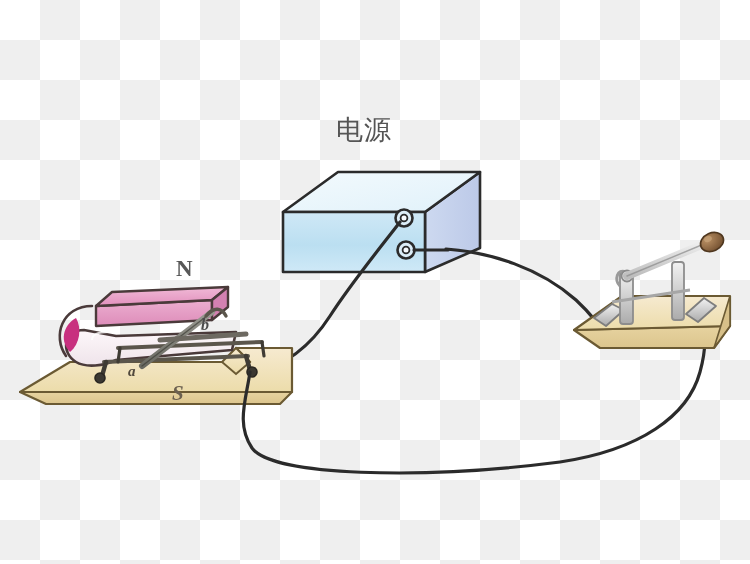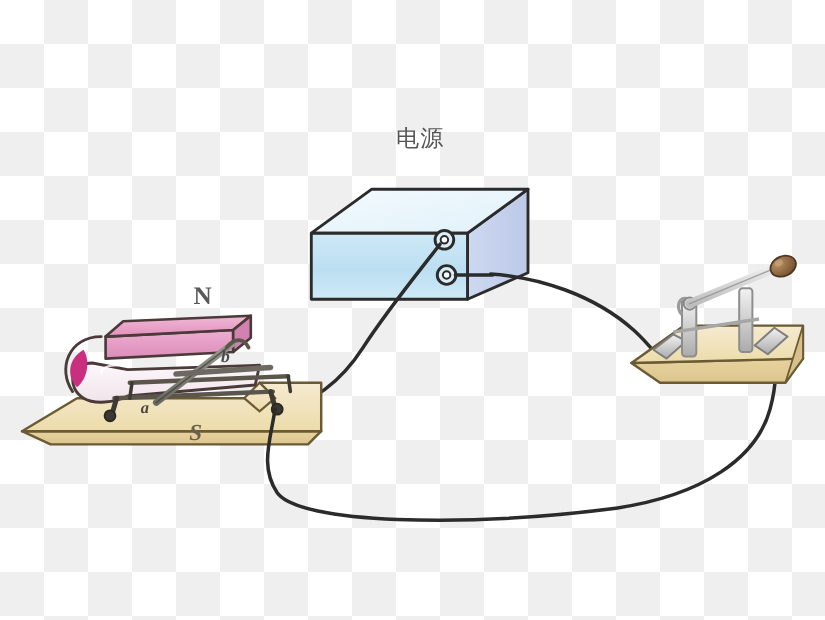--- a/index.html
+++ b/index.html
@@ -33,23 +33,23 @@
     height: 564px;
   }
   .lbl {
     position: absolute;
     font-family: "Liberation Serif", serif;
     color: #4a4a4a;
     user-select: none;
     white-space: nowrap;
   }
   #label-source {
-    left: 360px;
+    left: 336px;
     top: 112px;
-    font-size: 21px;
+    font-size: 27px;
     font-family: Liberation Sans, sans-serif;
     color: #555555;
     letter-spacing: 1px;
   }
   #label-n {
     left: 176px;
     top: 256px;
     font-size: 23px;
     font-weight: 600;
     color: #585858;

